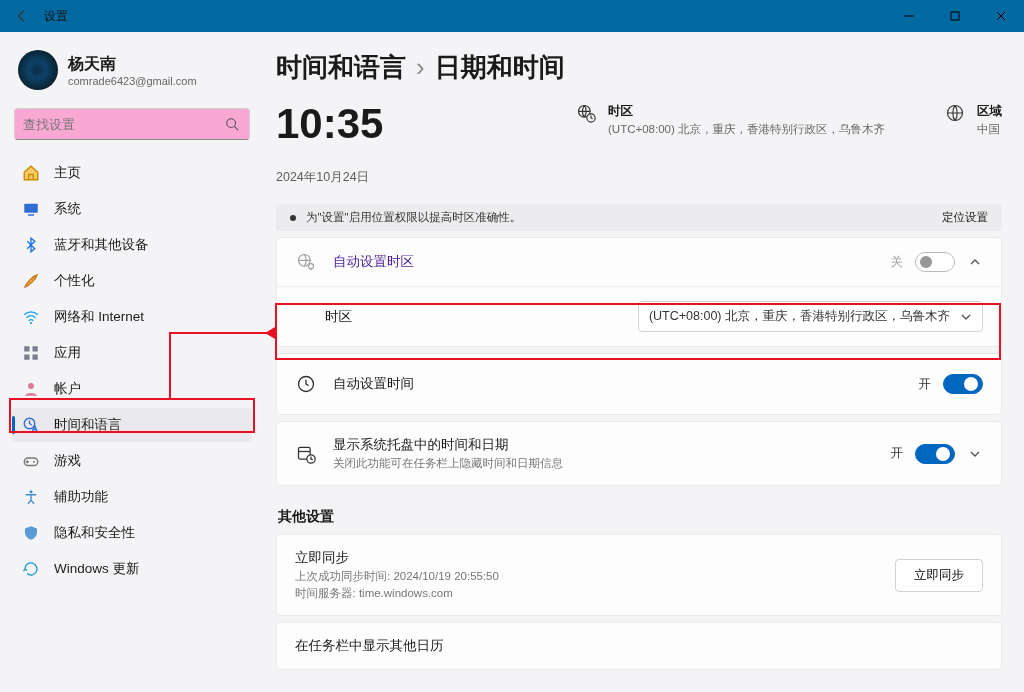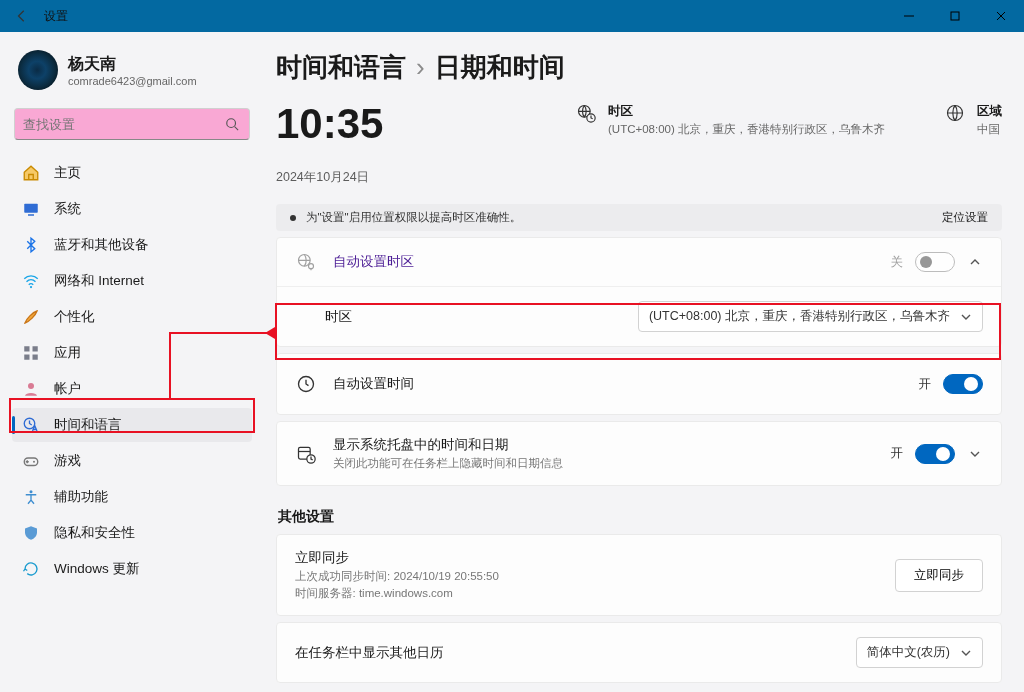--- a/index.html
+++ b/index.html
@@ -235,33 +235,33 @@
           <span class="nav-icon">
             <svg width="18" height="18" viewBox="0 0 24 24" fill="none" stroke="#555" stroke-width="1.8">
               <path d="M7 7l10 10-5 4V3l5 4L7 17" stroke="#1a73e8"></path>
             </svg>
           </span>
           <span class="nav-label">蓝牙和其他设备</span>
         </div>
         <div class="nav-item">
           <span class="nav-icon">
             <svg width="18" height="18" viewBox="0 0 24 24" fill="none" stroke="#555" stroke-width="1.8">
+              <path d="M4 20c2-6 10-14 16-16-2 6-10 14-16 16z" fill="#f2a73b" stroke="#c9761a"></path>
+            </svg>
+          </span>
+          <span class="nav-label">个性化</span>
+        </div>
+        <div class="nav-item">
+          <span class="nav-icon">
+            <svg width="18" height="18" viewBox="0 0 24 24" fill="none" stroke="#555" stroke-width="1.8">
               <path d="M3 9c5-5 13-5 18 0M6 13c3.5-3.5 8.5-3.5 12 0M9 17c1.7-1.7 4.3-1.7 6 0" stroke="#1aa6e8"></path>
               <circle cx="12" cy="20" r="1.5" fill="#1aa6e8" stroke="none"></circle>
             </svg>
           </span>
           <span class="nav-label">网络和 Internet</span>
-        </div>
-        <div class="nav-item">
-          <span class="nav-icon">
-            <svg width="18" height="18" viewBox="0 0 24 24" fill="none" stroke="#555" stroke-width="1.8">
-              <path d="M4 20c2-6 10-14 16-16-2 6-10 14-16 16z" fill="#f2a73b" stroke="#c9761a"></path>
-            </svg>
-          </span>
-          <span class="nav-label">个性化</span>
         </div>
         <div class="nav-item">
           <span class="nav-icon">
             <svg width="18" height="18" viewBox="0 0 24 24" fill="none" stroke="#555" stroke-width="1.8">
               <rect x="3" y="3" width="7" height="7" fill="#7a7d8a" stroke="none"></rect>
               <rect x="14" y="3" width="7" height="7" fill="#7a7d8a" stroke="none"></rect>
               <rect x="3" y="14" width="7" height="7" fill="#7a7d8a" stroke="none"></rect>
               <rect x="14" y="14" width="7" height="7" fill="#7a7d8a" stroke="none"></rect>
             </svg>
           </span>
@@ -469,28 +469,20 @@
         <div class="tail">
           <button class="btn">立即同步</button>
         </div>
       </div>
     </div>
     <div class="card">
       <div class="row">
         <div class="text-slot">
             <div class="title">在任务栏中显示其他日历</div>
           </div>
-        <div class="tail">
-          <div class="dropdown">
-            <span class="dd-text">简体中文(农历)</span>
-            <svg width="12" height="12" viewBox="0 0 12 12">
-                <path d="M2 4l4 4 4-4" fill="none" stroke="#555" stroke-width="1.4"></path>
-              </svg>
-          </div>
-        </div>
       </div>
     </div>
 
     <div class="section-title">相关链接</div>
 
   </div>
 </div>
 
 <div class="anno-red" style="left:9px; top:398px; width:246px; height:35px;"></div>
 <div class="anno-red" style="left:275px; top:303px; width:726px; height:57px;"></div>

